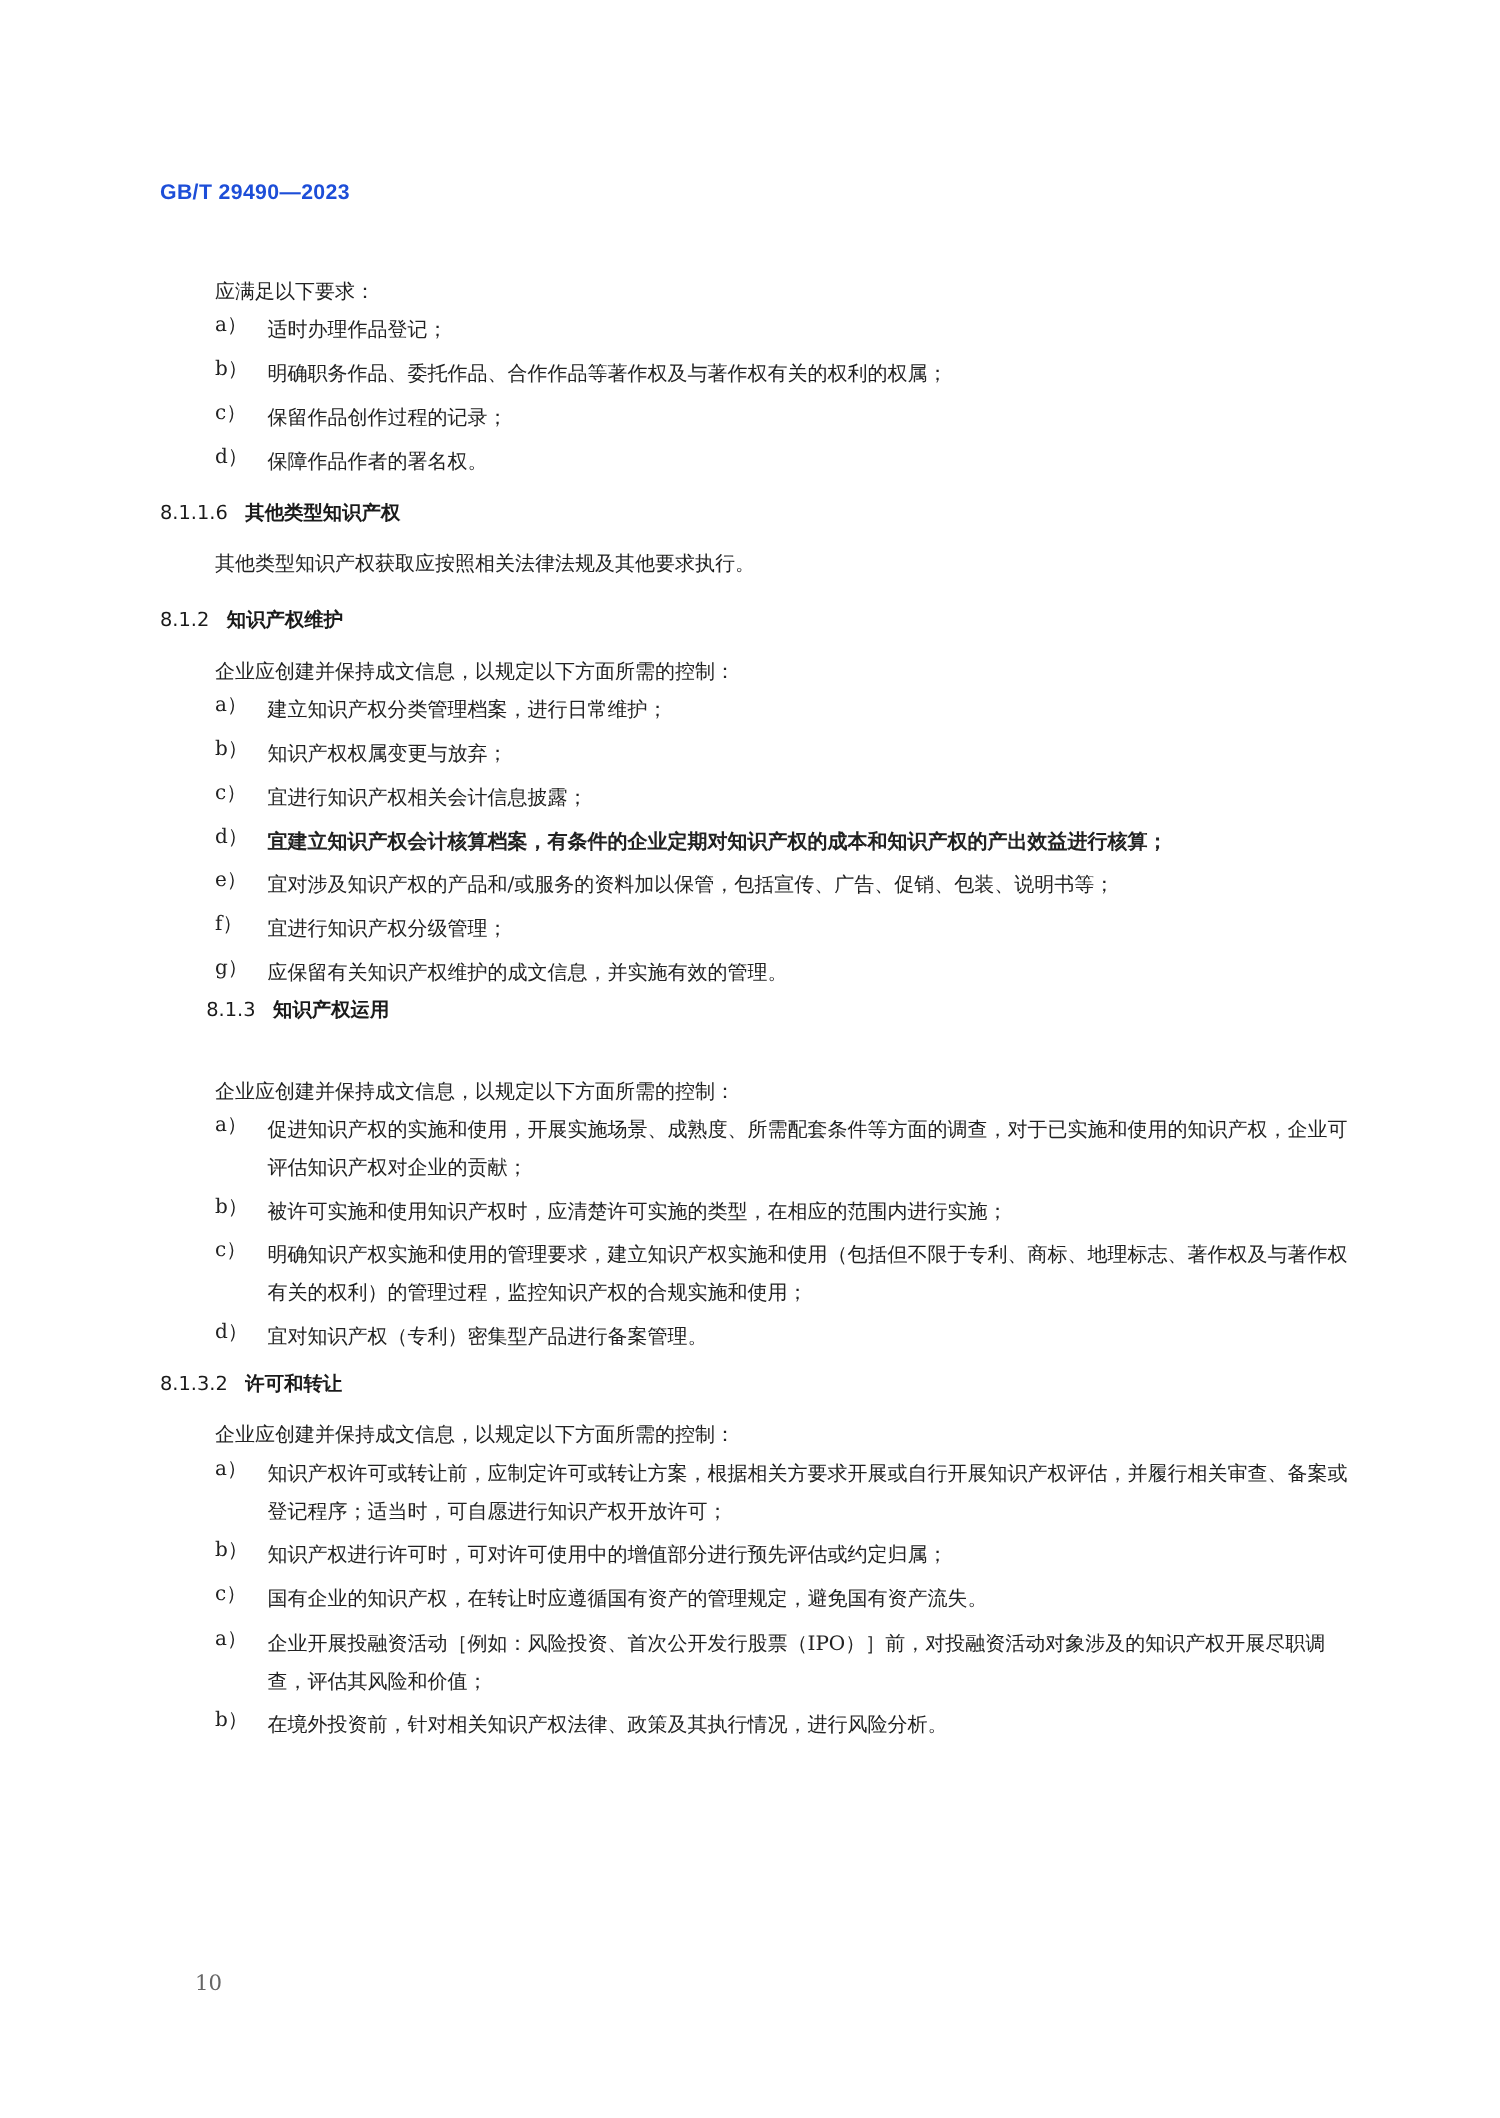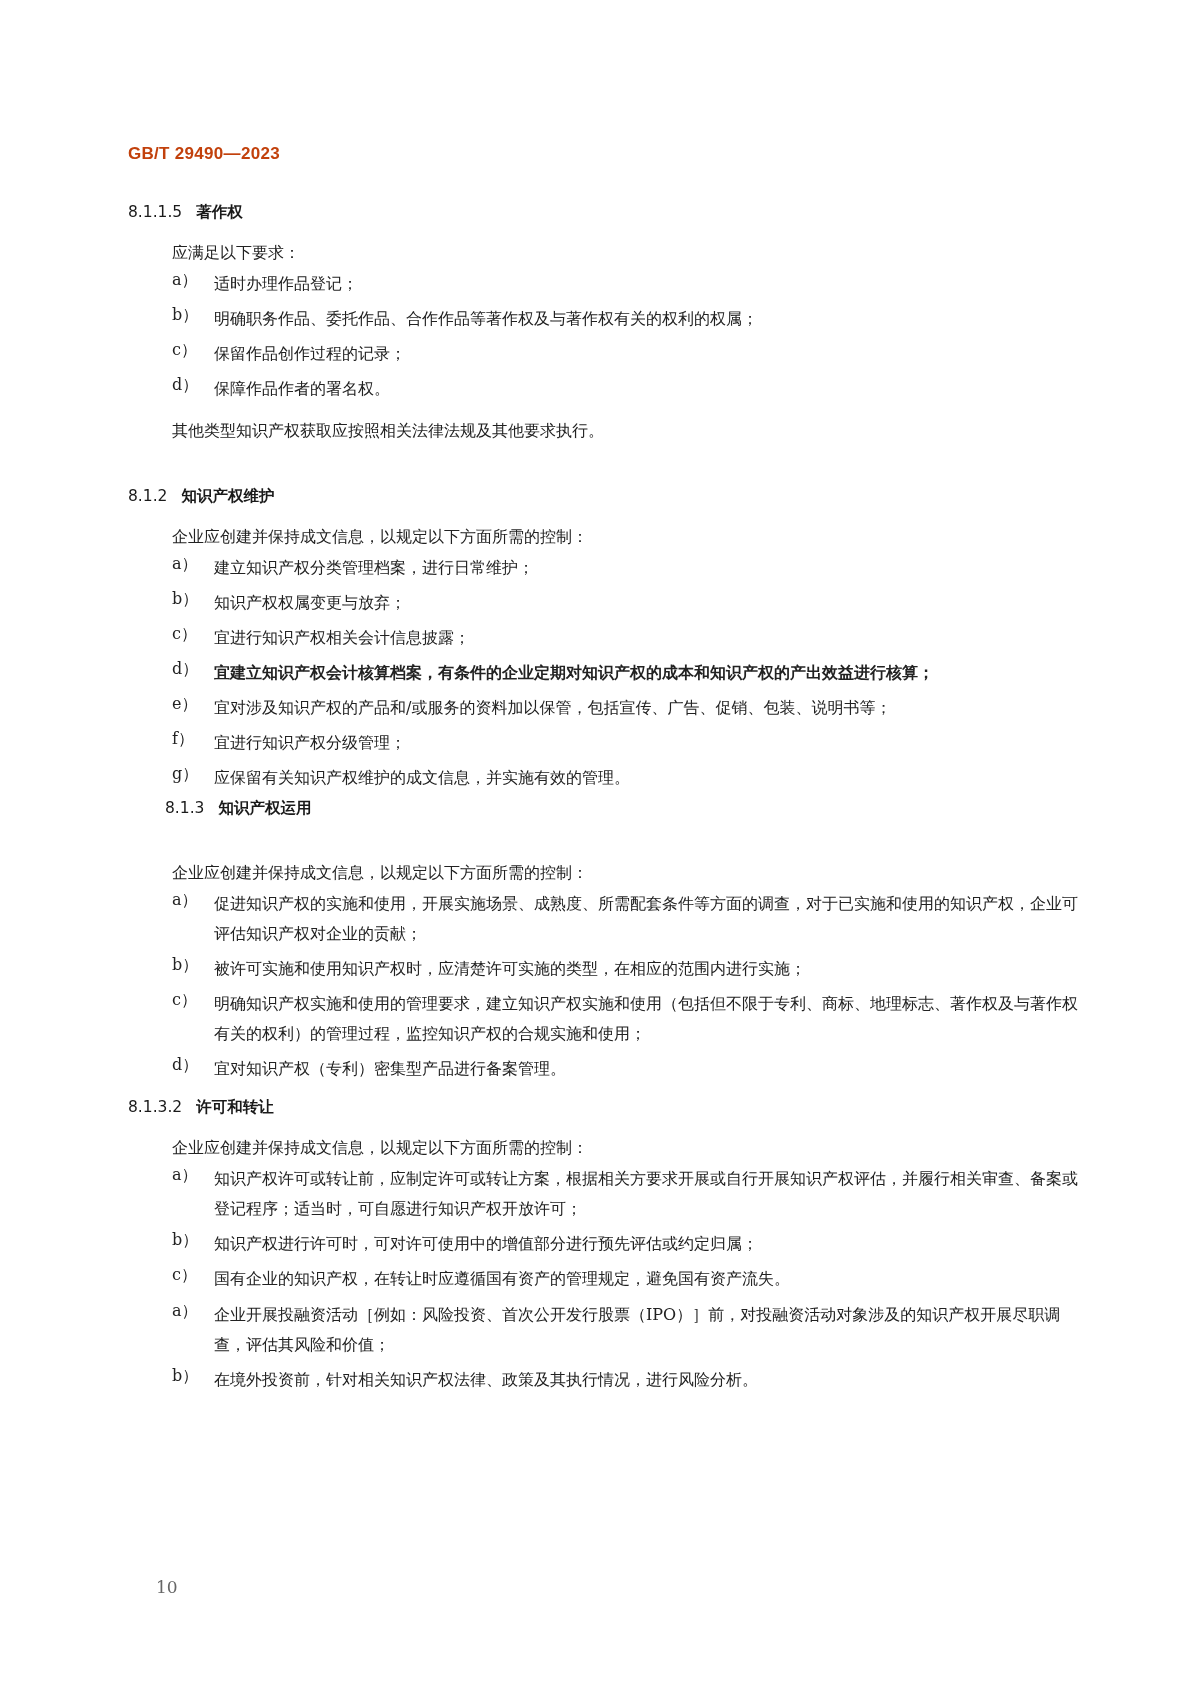--- a/index.html
+++ b/index.html
@@ -1,56 +1,56 @@
 <!DOCTYPE html>
 <html><head>
 <meta charset="utf-8">
 <style>
   html, body { margin: 0; padding: 0; background: #ffffff; }
   body { width: 1200px; height: 1694px; position: relative; overflow: hidden;
          font-family: "DejaVu Serif", "Liberation Serif", serif; color: #222; }
   .header { position: absolute; left: 128px; top: 144px; font-family: "Liberation Sans", "DejaVu Sans", sans-serif;
-            font-size: 17px; font-weight: bold; letter-spacing: 0.3px; color: #c2410c; }
+            font-size: 17px; font-weight: bold; letter-spacing: 0.3px; color: #1d4ed8; }
   .heading { font-family: "DejaVu Sans", "Liberation Sans", sans-serif; font-size: 15.5px; color: #1a1a1a;
              height: 20px; line-height: 20px; }
   .heading .num { display: inline-block; margin-right: 14px; }
   .heading .title { font-weight: bold; }
   .para { font-size: 16px; line-height: 22px; padding-left: 44px; }
   .item { font-size: 16px; line-height: 22px; position: relative; padding-left: 86px; }
   .item .marker { position: absolute; left: 44px; top: 0; }
   .item .text { display: block; }
   .page-num { position: absolute; left: 156px; top: 1577px; font-size: 17px; color: #666; }
 </style>
 </head>
 <body>
 
 <div class="header">GB/T 29490—2023</div>
 
 <div id="sections">
     <div style="position: absolute; left: 128px; top: 202px; width: 950px;">
-      <div class="heading"><span class="num">8.1.1.5</span><span class="title">著作权</span></div>
       <div class="para" style="margin-top: 20px;">应满足以下要求：</div>
       <div class="item" style="margin-top: 5px;">
         <span class="marker">a）</span>
         <span class="text" style="line-height: 30px;">适时办理作品登记；</span>
       </div>
       <div class="item" style="margin-top: 5px;">
         <span class="marker">b）</span>
         <span class="text" style="line-height: 30px;">明确职务作品、委托作品、合作作品等著作权及与著作权有关的权利的权属；</span>
       </div>
       <div class="item" style="margin-top: 5px;">
         <span class="marker">c）</span>
         <span class="text" style="line-height: 30px;">保留作品创作过程的记录；</span>
       </div>
       <div class="item" style="margin-top: 5px;">
         <span class="marker">d）</span>
         <span class="text" style="line-height: 30px;">保障作品作者的署名权。</span>
       </div>
     </div>
     <div style="position: absolute; left: 128px; top: 400px; width: 950px;">
+      <div class="heading"><span class="num">8.1.1.6</span><span class="title">其他类型知识产权</span></div>
       <div class="para" style="margin-top: 20px;">其他类型知识产权获取应按照相关法律法规及其他要求执行。</div>
     </div>
     <div style="position: absolute; left: 128px; top: 486px; width: 950px;">
       <div class="heading"><span class="num">8.1.2</span><span class="title">知识产权维护</span></div>
       <div class="para" style="margin-top: 20px;">企业应创建并保持成文信息，以规定以下方面所需的控制：</div>
       <div class="item" style="margin-top: 5px;">
         <span class="marker">a）</span>
         <span class="text" style="line-height: 30px;">建立知识产权分类管理档案，进行日常维护；</span>
       </div>
       <div class="item" style="margin-top: 5px;">

